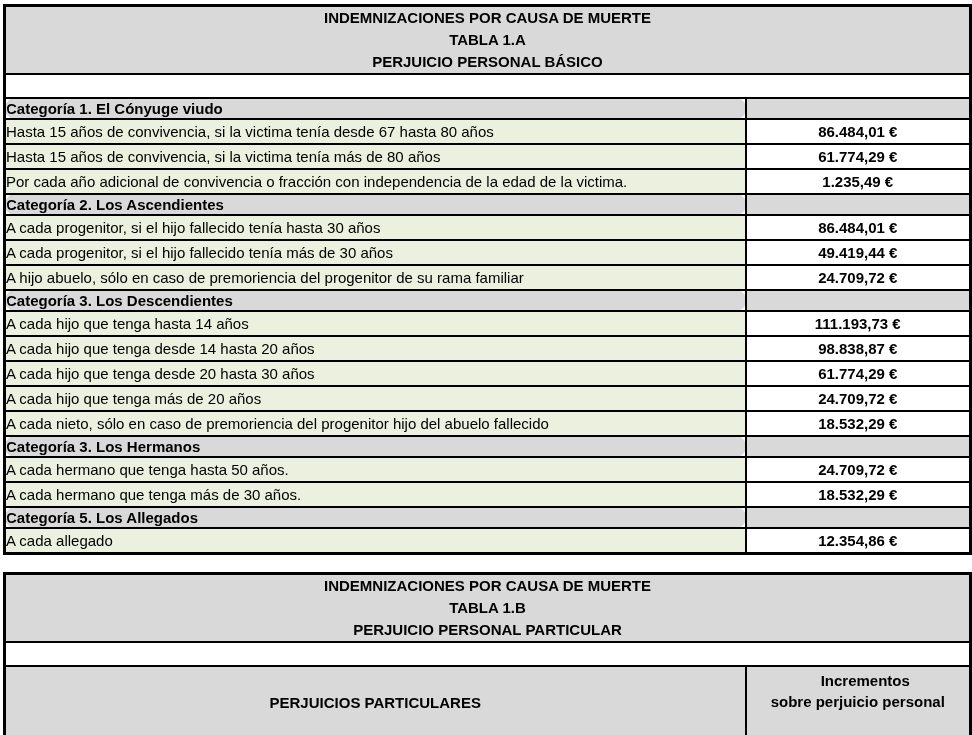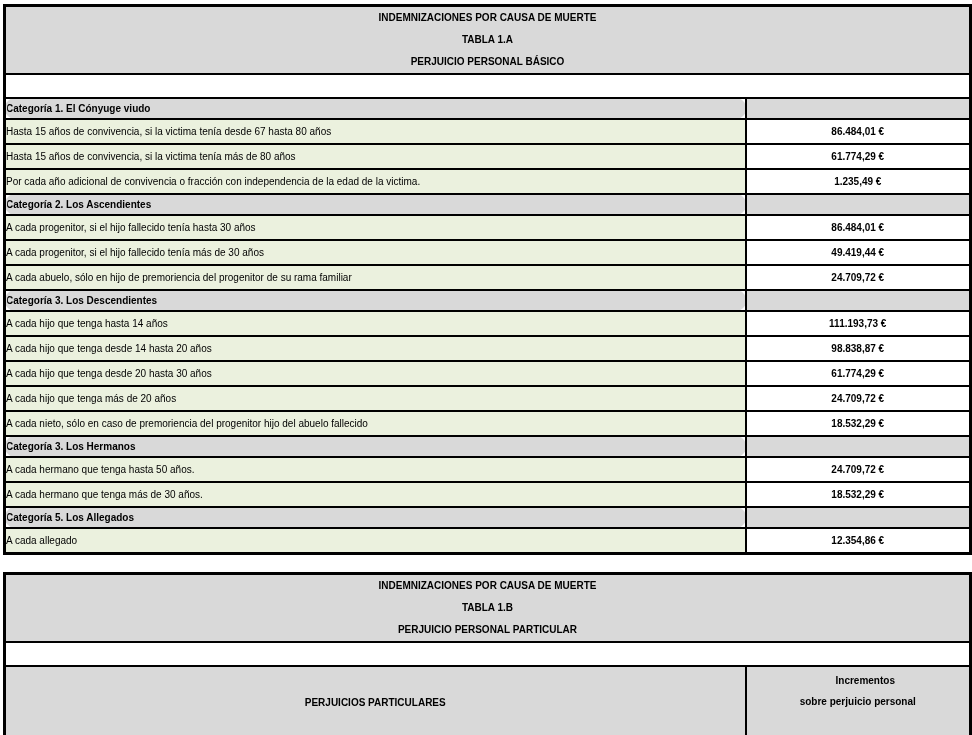--- a/index.html
+++ b/index.html
@@ -6,21 +6,21 @@
   .page {
     width:972px; height:735px; overflow:hidden; background:#ffffff;
     font-family:"Liberation Sans", sans-serif; color:#000000;
     box-sizing:border-box; padding:4px 3px 0 3px;
   }
   table.money-table {
     border-collapse:collapse; table-layout:fixed; width:966px;
     border:3px solid #000000;
   }
   table.money-table td {
-    border:2px solid #000000; font-size:10px; padding:0; overflow:hidden;
+    border:2px solid #000000; font-size:15px; padding:0; overflow:hidden;
     white-space:nowrap;
     margin-left:48px;
   }
   col.c-label { width:741px; }
   col.c-value { width:225px; }
   td.title-cell {
     background:#d9d9d9; text-align:center; font-weight:bold;
     height:66px; border-bottom:3px solid #000000;
   }
   td.title-cell div { line-height:22px; }
@@ -95,21 +95,21 @@
     </tr>
     <tr>
       <td class="data-label">A cada progenitor, si el hijo fallecido tenía hasta 30 años</td>
       <td class="data-value">86.484,01 €</td>
     </tr>
     <tr>
       <td class="data-label">A cada progenitor, si el hijo fallecido tenía más de 30 años</td>
       <td class="data-value">49.419,44 €</td>
     </tr>
     <tr>
-      <td class="data-label">A cada abuelo, sólo en hijo de premoriencia del progenitor de su rama familiar</td>
+      <td class="data-label">A hijo abuelo, sólo en caso de premoriencia del progenitor de su rama familiar</td>
       <td class="data-value">24.709,72 €</td>
     </tr>
 
     <tr>
       <td class="cat-label">Categoría 3. Los Descendientes</td>
       <td class="cat-value"></td>
     </tr>
     <tr>
       <td class="data-label">A cada hijo que tenga hasta 14 años</td>
       <td class="data-value">111.193,73 €</td>

